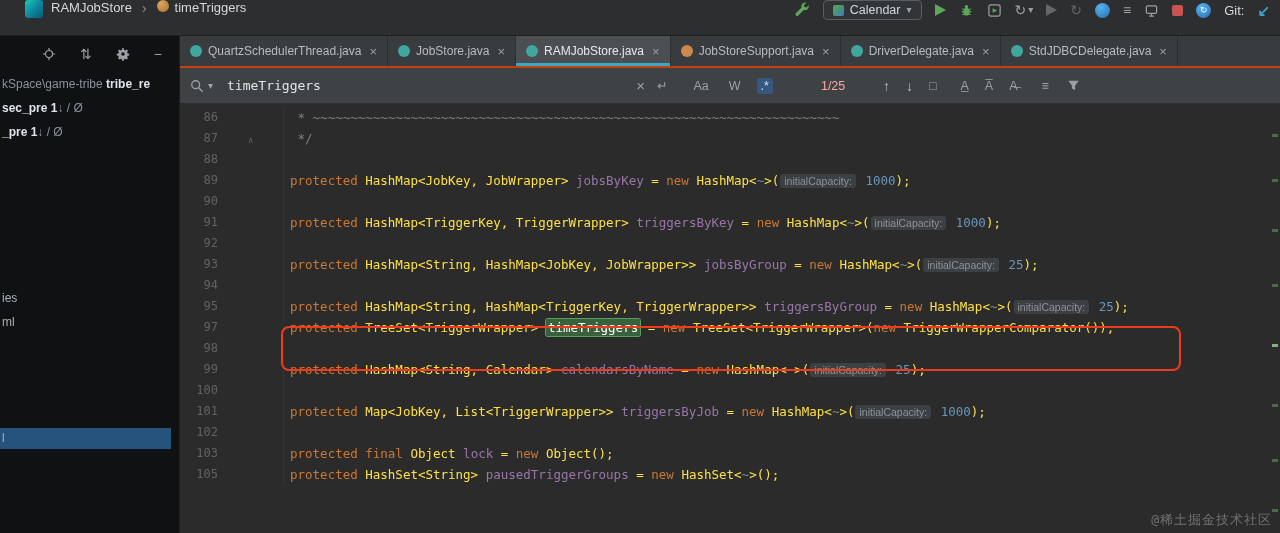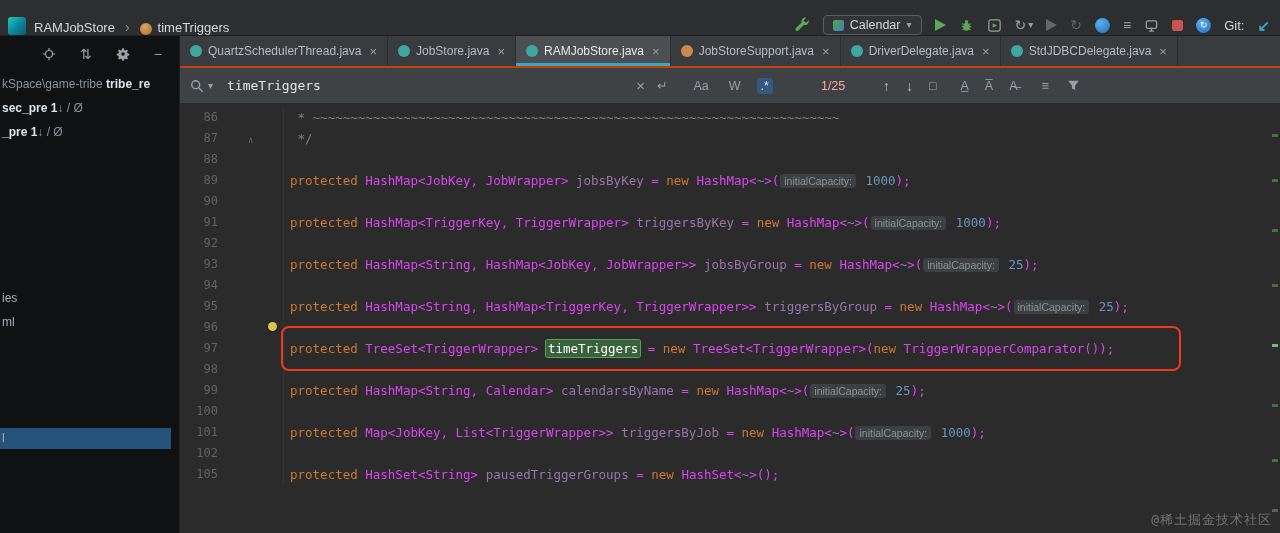--- a/index.html
+++ b/index.html
@@ -2,21 +2,21 @@
 <html><head>
 <meta charset="utf-8">
 <style>
   * { box-sizing: border-box; }
   html,body { margin:0; padding:0; background:#1a1a1a; }
   body { width:1280px; height:533px; overflow:hidden; font-family:"Liberation Sans",sans-serif; }
   .window { width:1280px; height:533px; display:flex; flex-direction:column; background:#2b2b2b; }
 
   
   .titlebar { flex:0 0 36px; height:36px; background:#2c2e30; border-bottom:1px solid #1e1f21;
-              display:flex; align-items:flex-end; padding:0 10px 0 8px; color:#cfd3d7; font-size:13px; }
+              display:flex; align-items:flex-start; padding:0 10px 0 25px; color:#cfd3d7; font-size:13px; }
   .logo { width:18px; height:18px; border-radius:3px; background:linear-gradient(135deg,#1ecab6,#0c829b 55%,#075d74); }
   .tb-project { margin-left:8px; color:#d5d9dc; }
   .tb-sep { margin-left:10px; color:#8a8f94; font-size:14px; }
   .method-icon { margin-left:10px; width:12px; height:12px; border-radius:50%;
                  background:radial-gradient(circle at 35% 30%,#dca65f,#a8702f); }
   .tb-context { margin-left:6px; color:#d5d9dc; }
   .tb-right { margin-left:auto; display:flex; align-items:center; gap:13px; }
   .combo { display:flex; align-items:center; gap:6px; background:#323538; border:1px solid #5a5e62;
            border-radius:4px; padding:2px 9px; color:#d3d7da; font-size:12.5px; }
   .combo-icon { width:11px; height:11px; border-radius:2px; background:linear-gradient(135deg,#56a443,#3d7fc1); }
@@ -74,21 +74,21 @@
   .editor { flex:1; position:relative; background:#2b2b2b; overflow:hidden;
             font-family:"DejaVu Sans Mono",monospace; font-size:12.5px; padding-top:3px; }
   .line { display:flex; height:21px; line-height:21px; white-space:pre; }
   .gutwrap { flex:0 0 104px; display:flex; border-right:1px solid #323335; position:relative; }
   .lnum { flex:0 0 46px; text-align:right; color:#606366; font-size:12px; padding-right:8px; }
   .fold { position:absolute; left:68px; top:2px; color:#606366; font-size:9px; }
   .bm { position:absolute; right:6px; top:5px; width:9px; height:9px; border-radius:50%;
         background:#d9c64b; box-shadow:0 1px 2px rgba(0,0,0,.5); }
   .code { padding-left:6px; color:#a9b7c6; }
   .tk-kw  { color:#cc7832; }
-  .tk-pl  { color:#d946ef; }
+  .tk-pl  { color:#fde047; }
   .tk-fld { color:#9876aa; }
   .tk-num { color:#6897bb; }
   .tk-cm  { color:#808080; }
   .tk-fo  { color:#7f8b91; }
   .tk-hint { background:#3c4043; color:#8d9296; font-size:10.5px; border-radius:3px; padding:1px 4px;
              margin:0 2px 0 1px; font-family:"Liberation Sans",sans-serif; }
   .tk-match { background:#38613c; box-shadow:0 0 0 1px #58a05c; border-radius:2px; color:#ffffff; padding:1px 2px; }
 
   .red-box { position:absolute; left:101px; top:222px; width:900px; height:45px;
              border:2px solid #ee3b1e; border-radius:8px; z-index:4; pointer-events:none; }
@@ -256,27 +256,27 @@
             <div class="line"><span class="gutwrap"><span class="lnum">86</span></span><span class="code"><span class="tk-cm"> * ~~~~~~~~~~~~~~~~~~~~~~~~~~~~~~~~~~~~~~~~~~~~~~~~~~~~~~~~~~~~~~~~~~~~~~</span></span></div>
             <div class="line"><span class="gutwrap"><span class="lnum">87</span><span class="fold">∧</span></span><span class="code"><span class="tk-cm"> */</span></span></div>
             <div class="line"><span class="gutwrap"><span class="lnum">88</span></span><span class="code"></span></div>
             <div class="line"><span class="gutwrap"><span class="lnum">89</span></span><span class="code"><span class="tk-kw">protected </span><span class="tk-pl">HashMap&lt;JobKey, JobWrapper&gt; </span><span class="tk-fld">jobsByKey</span><span class="tk-pl"> = </span><span class="tk-kw">new </span><span class="tk-pl">HashMap&lt;</span><span class="tk-fo">~</span><span class="tk-pl">&gt;(</span><span class="tk-hint">initialCapacity:</span><span class="tk-pl"> </span><span class="tk-num">1000</span><span class="tk-pl">);</span></span></div>
             <div class="line"><span class="gutwrap"><span class="lnum">90</span></span><span class="code"></span></div>
             <div class="line"><span class="gutwrap"><span class="lnum">91</span></span><span class="code"><span class="tk-kw">protected </span><span class="tk-pl">HashMap&lt;TriggerKey, TriggerWrapper&gt; </span><span class="tk-fld">triggersByKey</span><span class="tk-pl"> = </span><span class="tk-kw">new </span><span class="tk-pl">HashMap&lt;</span><span class="tk-fo">~</span><span class="tk-pl">&gt;(</span><span class="tk-hint">initialCapacity:</span><span class="tk-pl"> </span><span class="tk-num">1000</span><span class="tk-pl">);</span></span></div>
             <div class="line"><span class="gutwrap"><span class="lnum">92</span></span><span class="code"></span></div>
             <div class="line"><span class="gutwrap"><span class="lnum">93</span></span><span class="code"><span class="tk-kw">protected </span><span class="tk-pl">HashMap&lt;String, HashMap&lt;JobKey, JobWrapper&gt;&gt; </span><span class="tk-fld">jobsByGroup</span><span class="tk-pl"> = </span><span class="tk-kw">new </span><span class="tk-pl">HashMap&lt;</span><span class="tk-fo">~</span><span class="tk-pl">&gt;(</span><span class="tk-hint">initialCapacity:</span><span class="tk-pl"> </span><span class="tk-num">25</span><span class="tk-pl">);</span></span></div>
             <div class="line"><span class="gutwrap"><span class="lnum">94</span></span><span class="code"></span></div>
             <div class="line"><span class="gutwrap"><span class="lnum">95</span></span><span class="code"><span class="tk-kw">protected </span><span class="tk-pl">HashMap&lt;String, HashMap&lt;TriggerKey, TriggerWrapper&gt;&gt; </span><span class="tk-fld">triggersByGroup</span><span class="tk-pl"> = </span><span class="tk-kw">new </span><span class="tk-pl">HashMap&lt;</span><span class="tk-fo">~</span><span class="tk-pl">&gt;(</span><span class="tk-hint">initialCapacity:</span><span class="tk-pl"> </span><span class="tk-num">25</span><span class="tk-pl">);</span></span></div>
-            <div class="line"><span class="gutwrap"><span class="lnum">96</span><span class="bm"></span></span><span class="code"></span></div>
             <div class="line"><span class="gutwrap"><span class="lnum">97</span></span><span class="code"><span class="tk-kw">protected </span><span class="tk-pl">TreeSet&lt;TriggerWrapper&gt; </span><span class="tk-match">timeTriggers</span><span class="tk-pl"> = </span><span class="tk-kw">new</span><span class="tk-pl"> TreeSet&lt;TriggerWrapper&gt;(</span><span class="tk-kw">new</span><span class="tk-pl"> TriggerWrapperComparator());</span></span></div>
             <div class="line"><span class="gutwrap"><span class="lnum">98</span></span><span class="code"></span></div>
             <div class="line"><span class="gutwrap"><span class="lnum">99</span></span><span class="code"><span class="tk-kw">protected </span><span class="tk-pl">HashMap&lt;String, Calendar&gt; </span><span class="tk-fld">calendarsByName</span><span class="tk-pl"> = </span><span class="tk-kw">new </span><span class="tk-pl">HashMap&lt;</span><span class="tk-fo">~</span><span class="tk-pl">&gt;(</span><span class="tk-hint">initialCapacity:</span><span class="tk-pl"> </span><span class="tk-num">25</span><span class="tk-pl">);</span></span></div>
             <div class="line"><span class="gutwrap"><span class="lnum">100</span></span><span class="code"></span></div>
             <div class="line"><span class="gutwrap"><span class="lnum">101</span></span><span class="code"><span class="tk-kw">protected </span><span class="tk-pl">Map&lt;JobKey, List&lt;TriggerWrapper&gt;&gt; </span><span class="tk-fld">triggersByJob</span><span class="tk-pl"> = </span><span class="tk-kw">new </span><span class="tk-pl">HashMap&lt;</span><span class="tk-fo">~</span><span class="tk-pl">&gt;(</span><span class="tk-hint">initialCapacity:</span><span class="tk-pl"> </span><span class="tk-num">1000</span><span class="tk-pl">);</span></span></div>
             <div class="line"><span class="gutwrap"><span class="lnum">102</span></span><span class="code"></span></div>
+            <div class="line"><span class="gutwrap"><span class="lnum">103</span></span><span class="code"><span class="tk-kw">protected final </span><span class="tk-pl">Object </span><span class="tk-fld">lock</span><span class="tk-pl"> = </span><span class="tk-kw">new </span><span class="tk-pl">Object();</span></span></div>
             <div class="line"><span class="gutwrap"><span class="lnum">105</span></span><span class="code"><span class="tk-kw">protected </span><span class="tk-pl">HashSet&lt;String&gt; </span><span class="tk-fld">pausedTriggerGroups</span><span class="tk-pl"> = </span><span class="tk-kw">new </span><span class="tk-pl">HashSet&lt;</span><span class="tk-fo">~</span><span class="tk-pl">&gt;();</span></span></div>
           </div>
         <div class="red-box"></div>
         <div class="stripe-mark" style="top:30px"></div>
         <div class="stripe-mark" style="top:75px"></div>
         <div class="stripe-mark" style="top:125px"></div>
         <div class="stripe-mark" style="top:180px"></div>
         <div class="stripe-mark cur" style="top:240px"></div>
         <div class="stripe-mark" style="top:300px"></div>
         <div class="stripe-mark" style="top:355px"></div>

